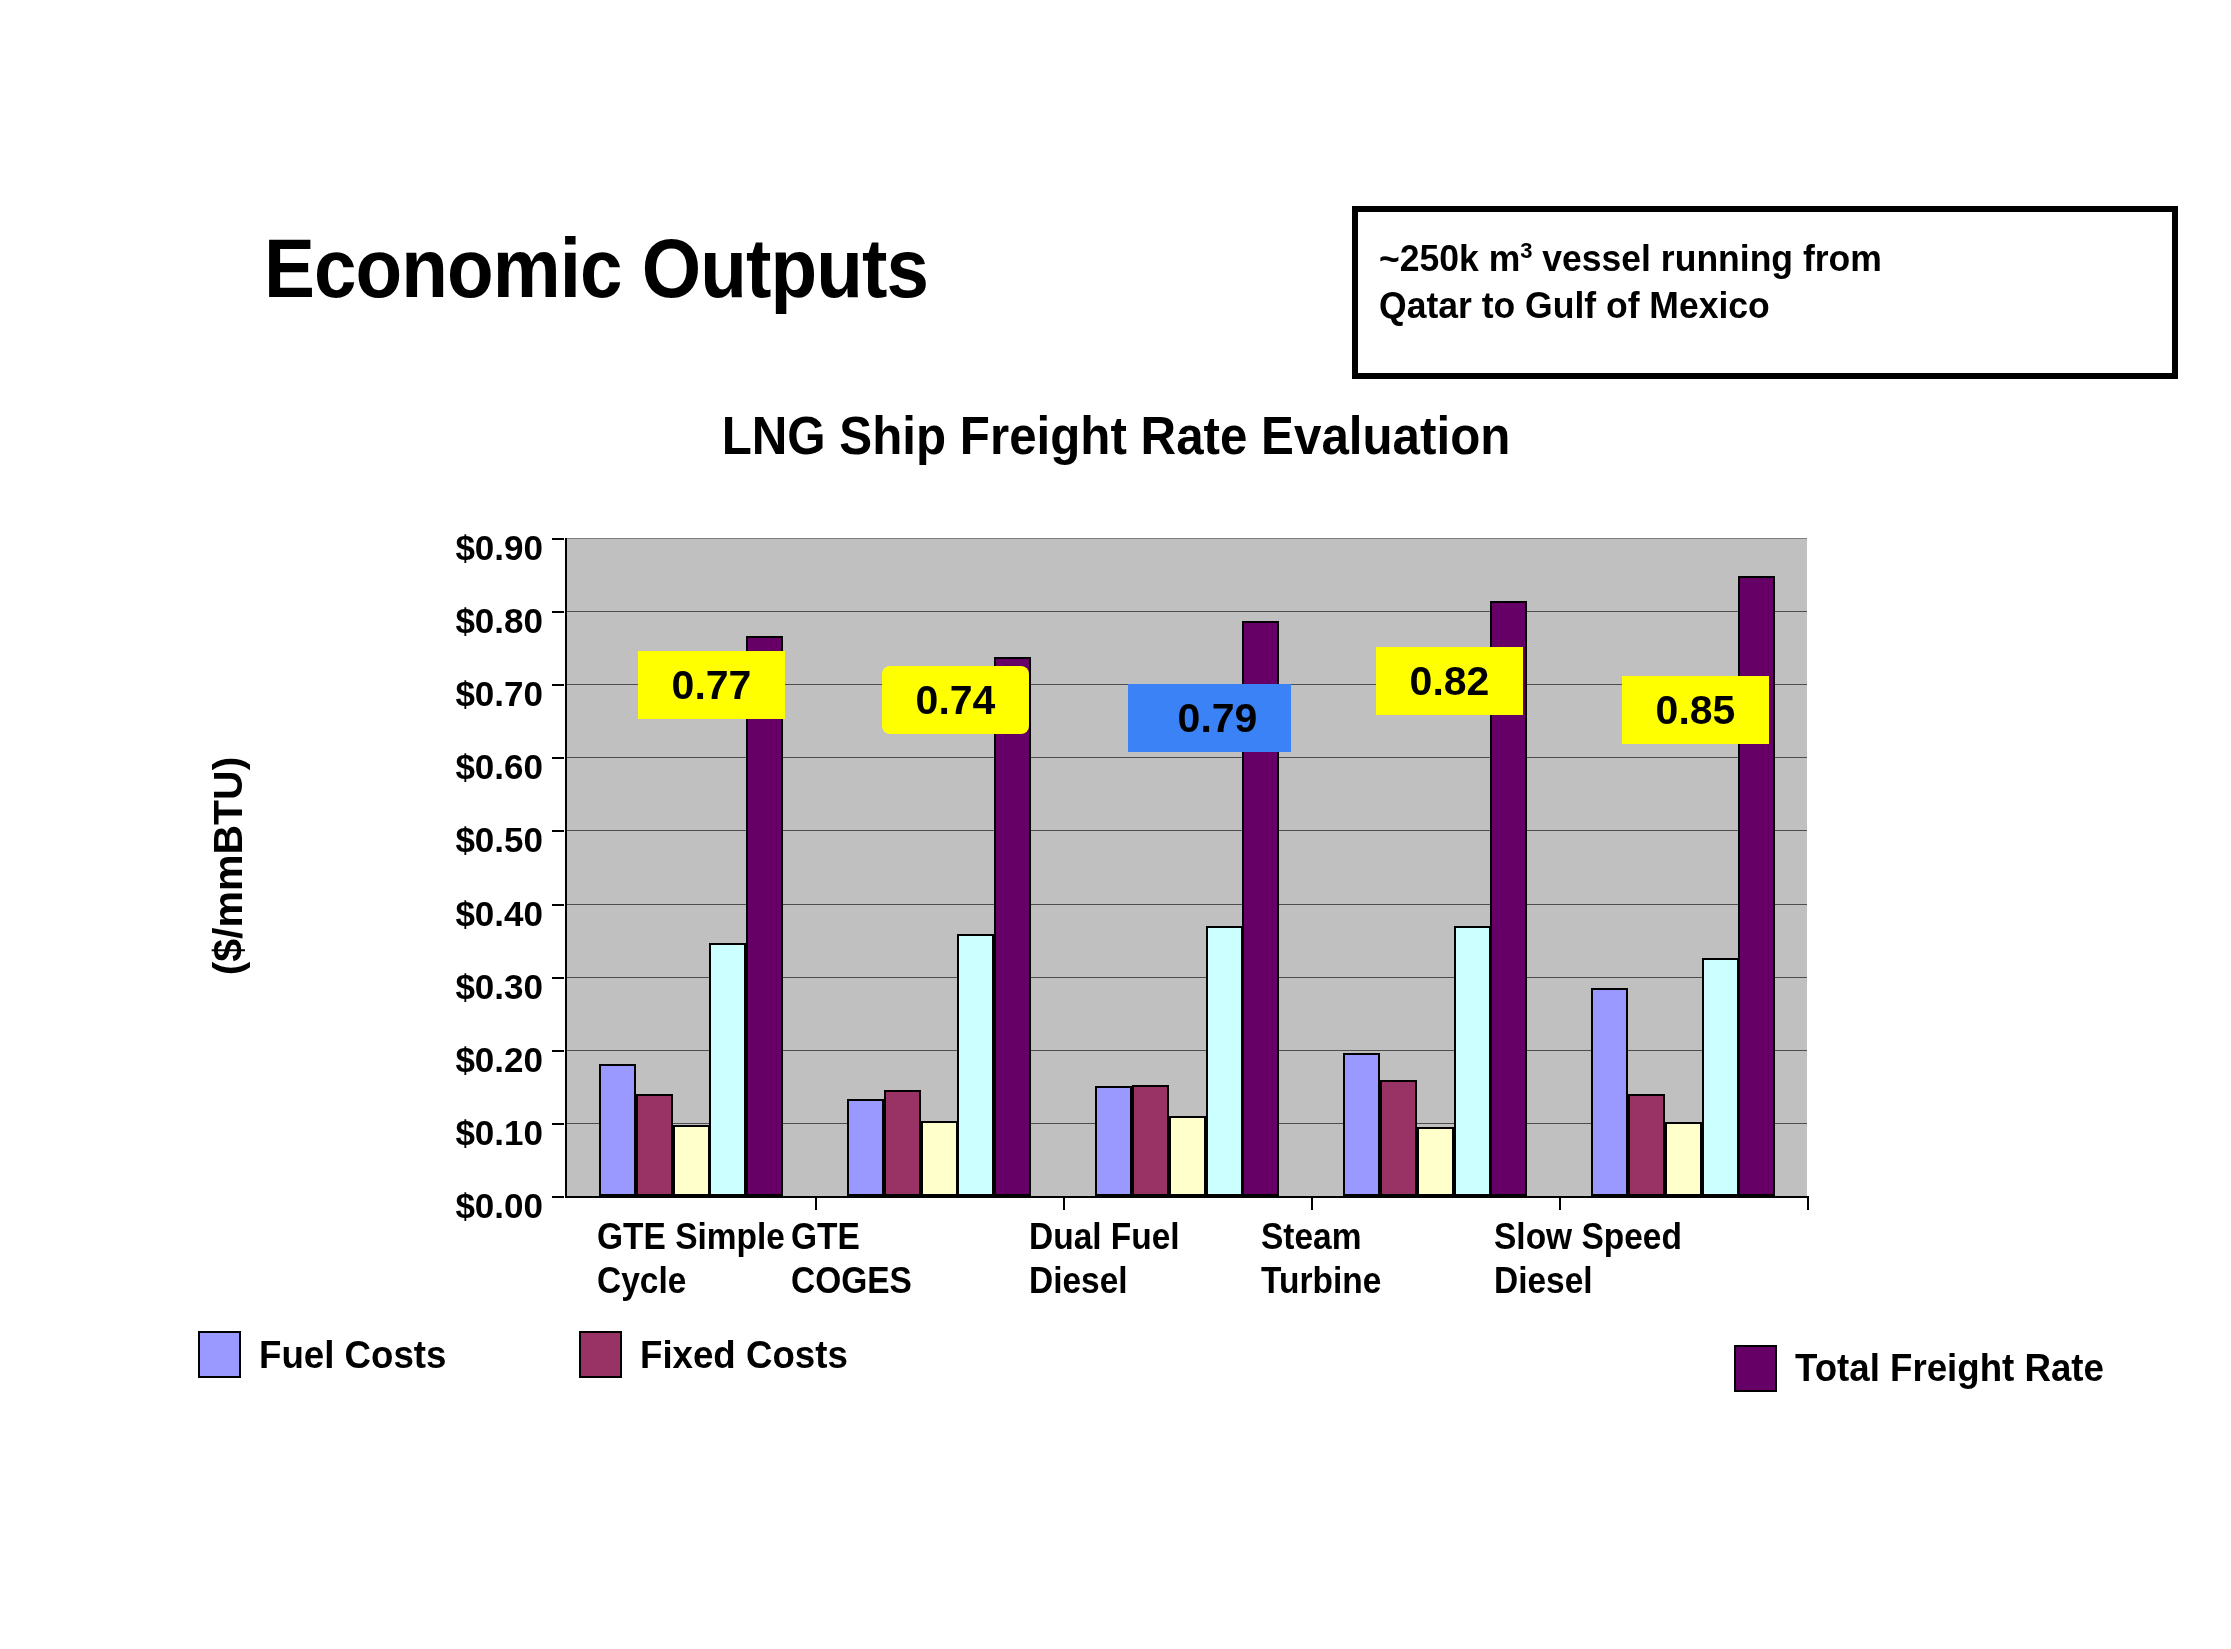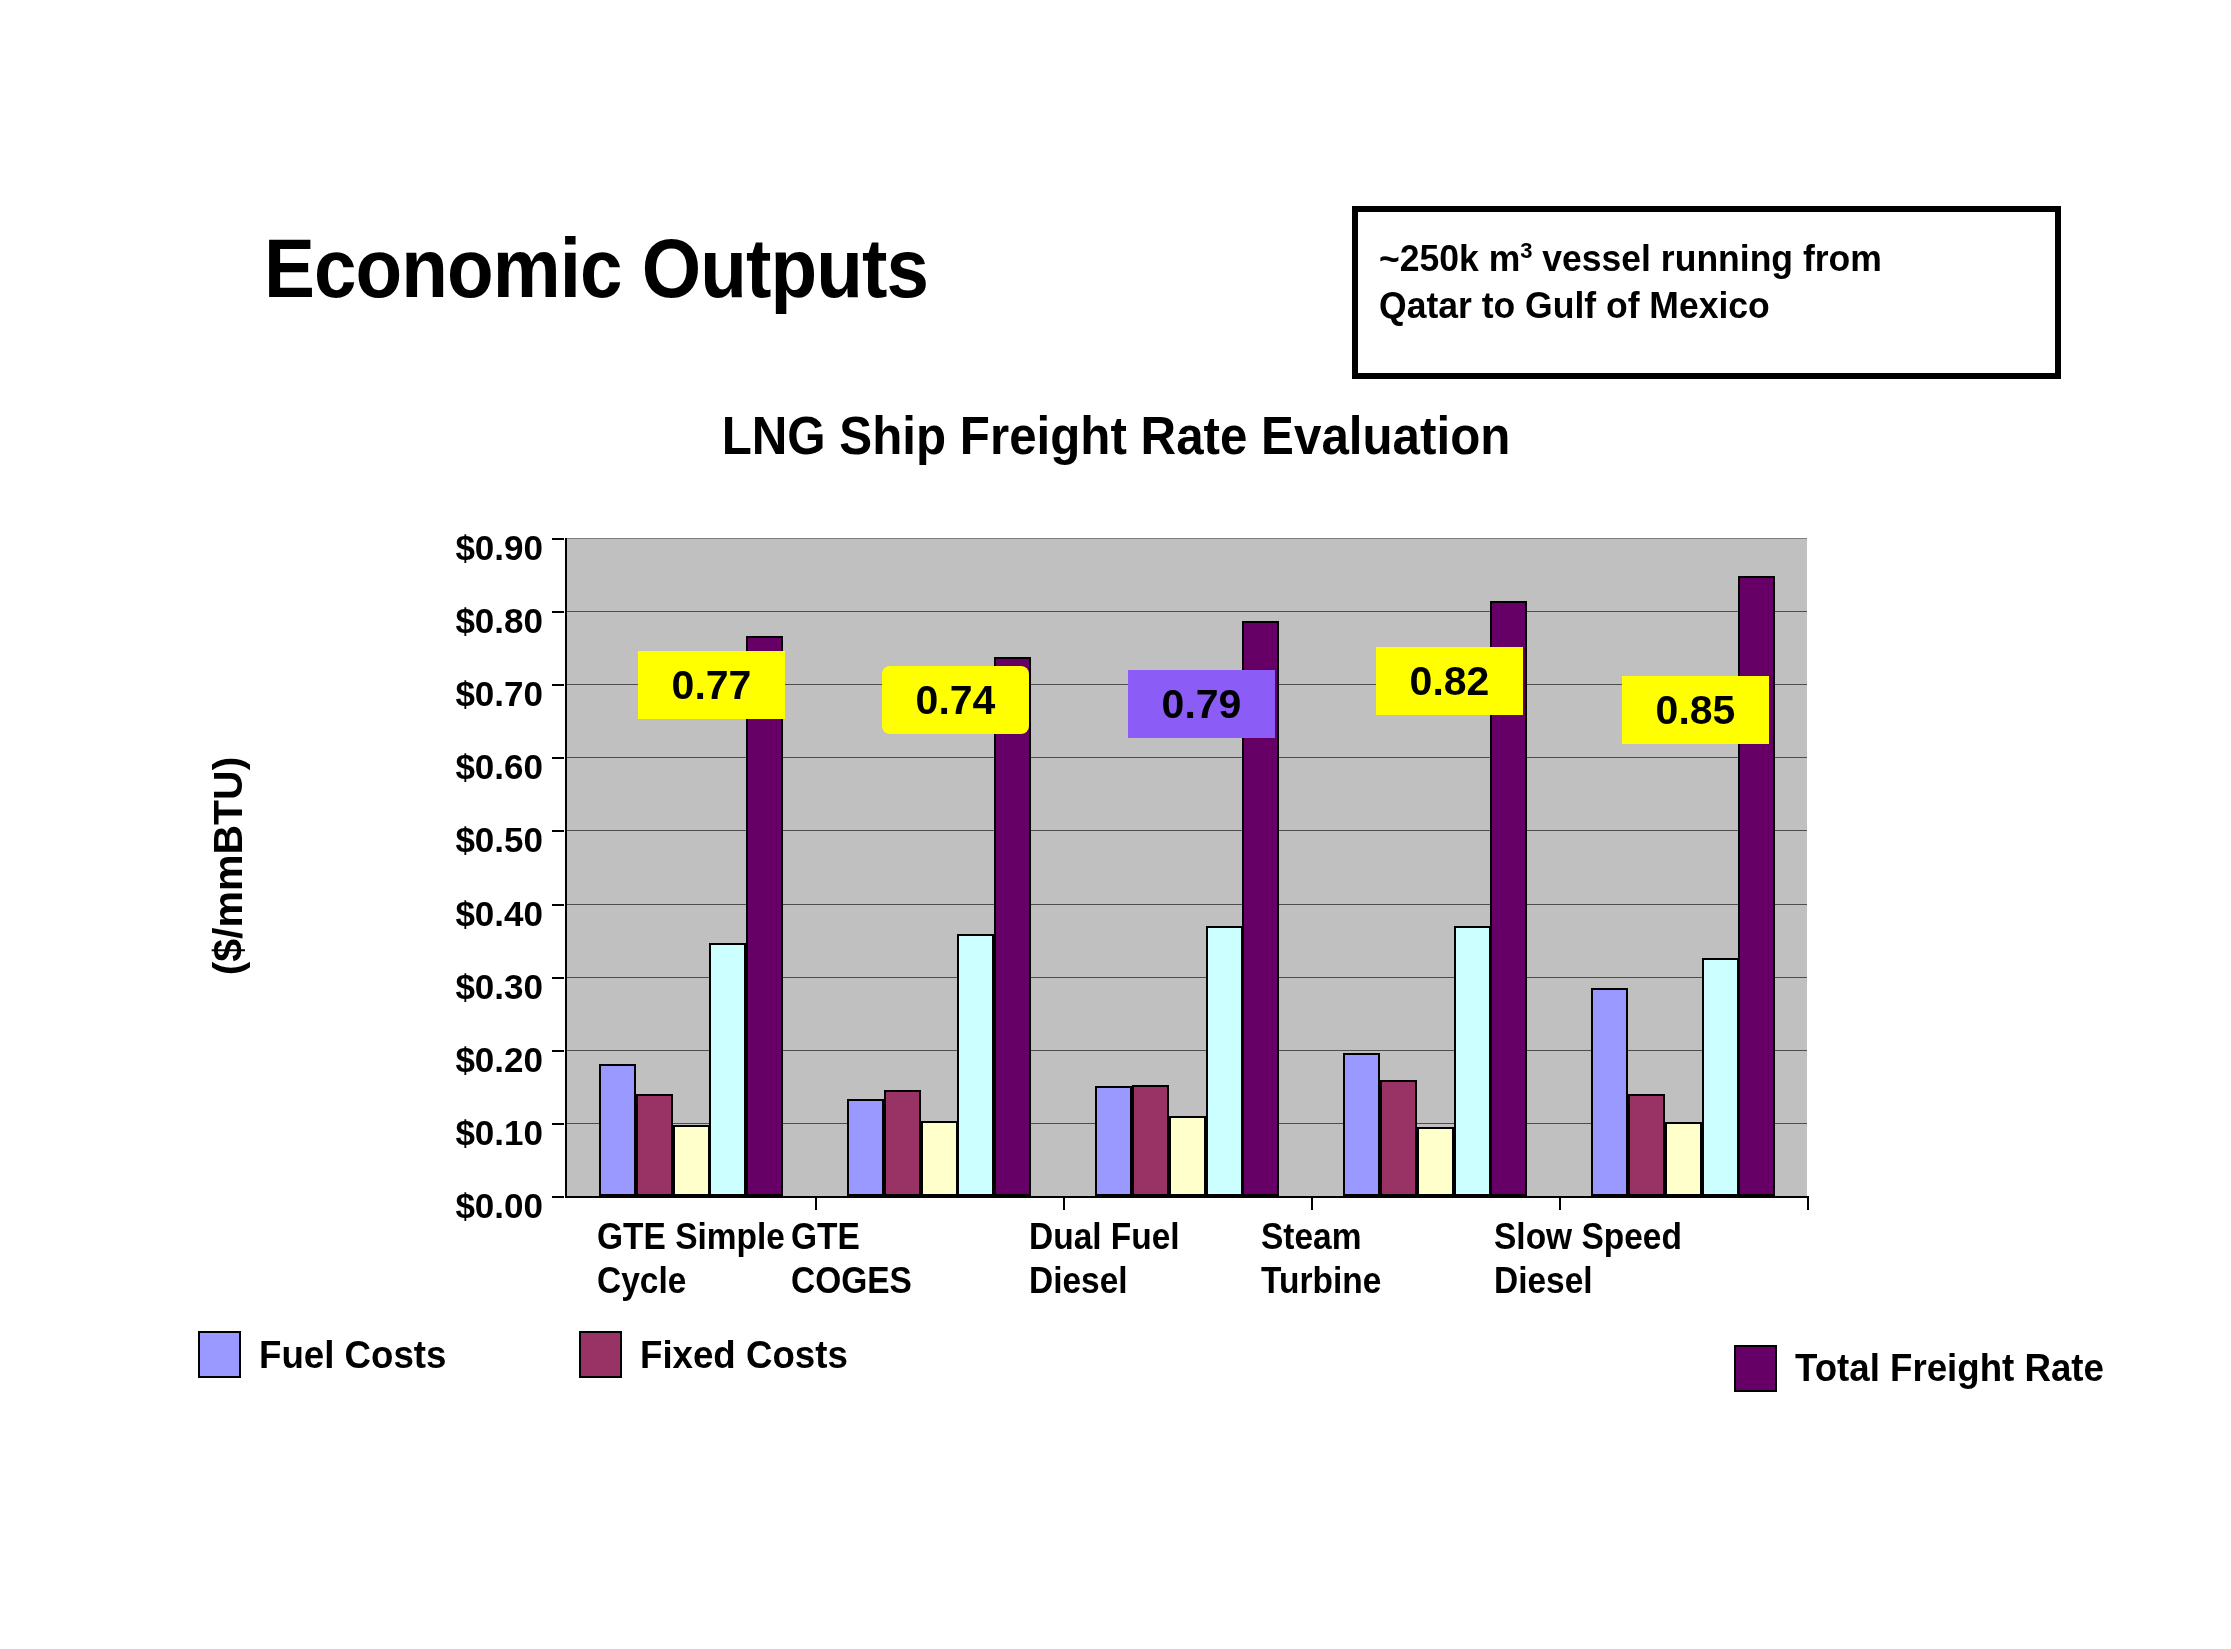--- a/index.html
+++ b/index.html
@@ -27,21 +27,21 @@
     white-space: nowrap;
     transform: scaleX(0.92);
     transform-origin: left top;
   }
 
   
   #callout-box {
     position: absolute;
     left: 1352px;
     top: 206px;
-    width: 709px;
+    width: 826px;
     height: 173px;
     border: 6.8px solid #000000;
     background: #ffffff;
     box-sizing: border-box;
   }
   #callout-text {
     position: absolute;
     left: 21.3px;
     top: 23px;
     width: 670px;
@@ -295,21 +295,21 @@
       <div class="bar" style="left: 923px; width: 37px; height: 595px; background: rgb(102, 0, 102);"></div>
       <div class="xtick-mark" style="left: 992px;"></div>
       <div class="bar" style="left: 1024px; width: 37px; height: 208px; background: rgb(153, 153, 255);"></div>
       <div class="bar" style="left: 1061px; width: 37px; height: 102px; background: rgb(153, 51, 102);"></div>
       <div class="bar" style="left: 1098px; width: 37px; height: 74px; background: rgb(255, 255, 204);"></div>
       <div class="bar" style="left: 1135px; width: 37px; height: 238px; background: rgb(204, 255, 255);"></div>
       <div class="bar" style="left: 1171px; width: 37px; height: 620px; background: rgb(102, 0, 102);"></div>
       <div class="xtick-mark" style="left: 1240px;"></div>
       <div class="value-label" style="background: rgb(255, 255, 0); left: 71px; top: 113px;">0.77</div>
       <div class="value-label" style="background: rgb(255, 255, 0); left: 315px; top: 128px; border-radius: 8px;">0.74</div>
-      <div class="value-label" style="background: #8b5cf6; left: 561px; top: 132px;">0.79</div>
+      <div class="value-label" style="background: #3b82f6; left: 561px; top: 146px; padding-left: 16px;">0.79</div>
       <div class="value-label" style="background: rgb(255, 255, 0); left: 809px; top: 109px;">0.82</div>
       <div class="value-label" style="background: rgb(255, 255, 0); left: 1055px; top: 138px;">0.85</div>
     </div>
 
   <div id="category-labels">
       <div class="cat-label" style="left: 597px;">GTE Simple
 Cycle</div>
       <div class="cat-label" style="left: 791px;">GTE
 COGES</div>
       <div class="cat-label" style="left: 1029px;">Dual Fuel

